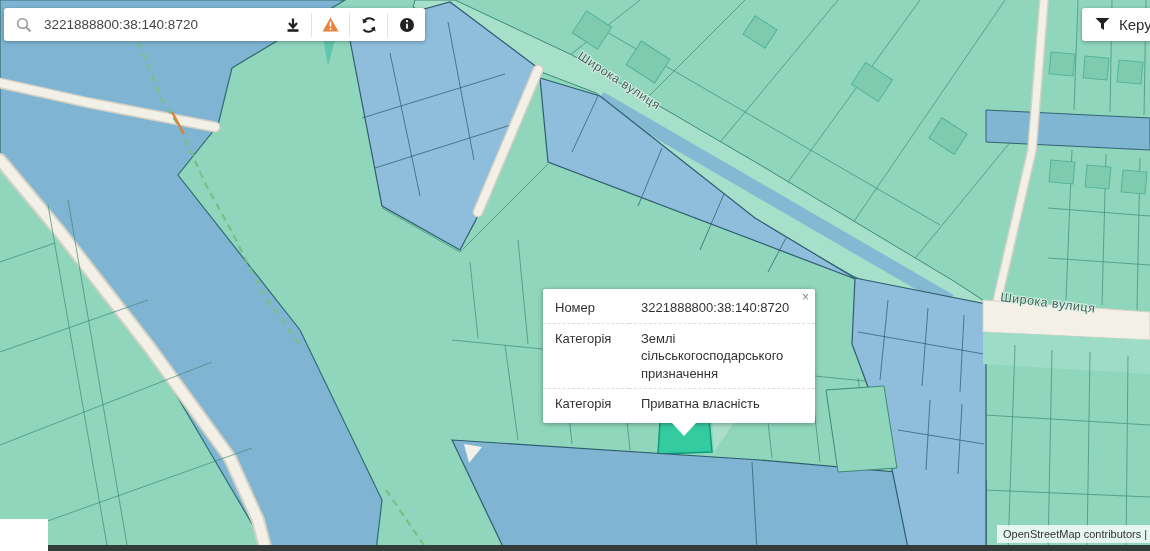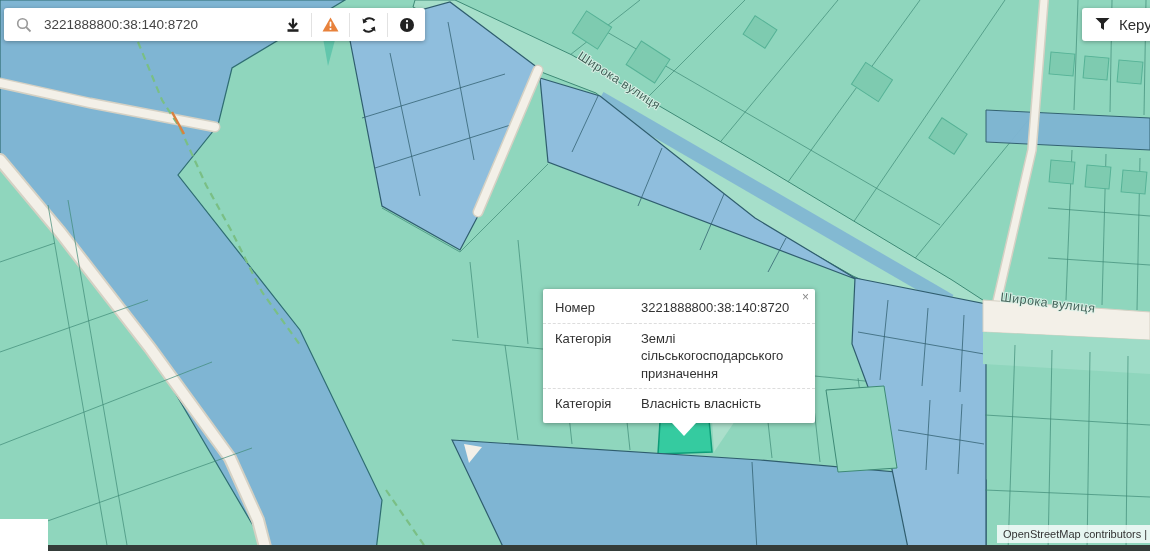--- a/index.html
+++ b/index.html
@@ -225,20 +225,20 @@
         <tr>
       <td class="lab">Номер</td>
       <td>3221888800:38:140:8720</td>
     </tr>
     <tr>
       <td class="lab">Категорія</td>
       <td>Землі сільськогосподарського призначення</td>
     </tr>
     <tr>
       <td class="lab">Категорія</td>
-      <td>Власність власність</td>
+      <td>Приватна власність</td>
     </tr>
   </tbody>
     </table>
   <div class="popup-tail"></div>
 </div>
 
 <div class="attribution">OpenStreetMap contributors |</div>
 
 </body></html>

